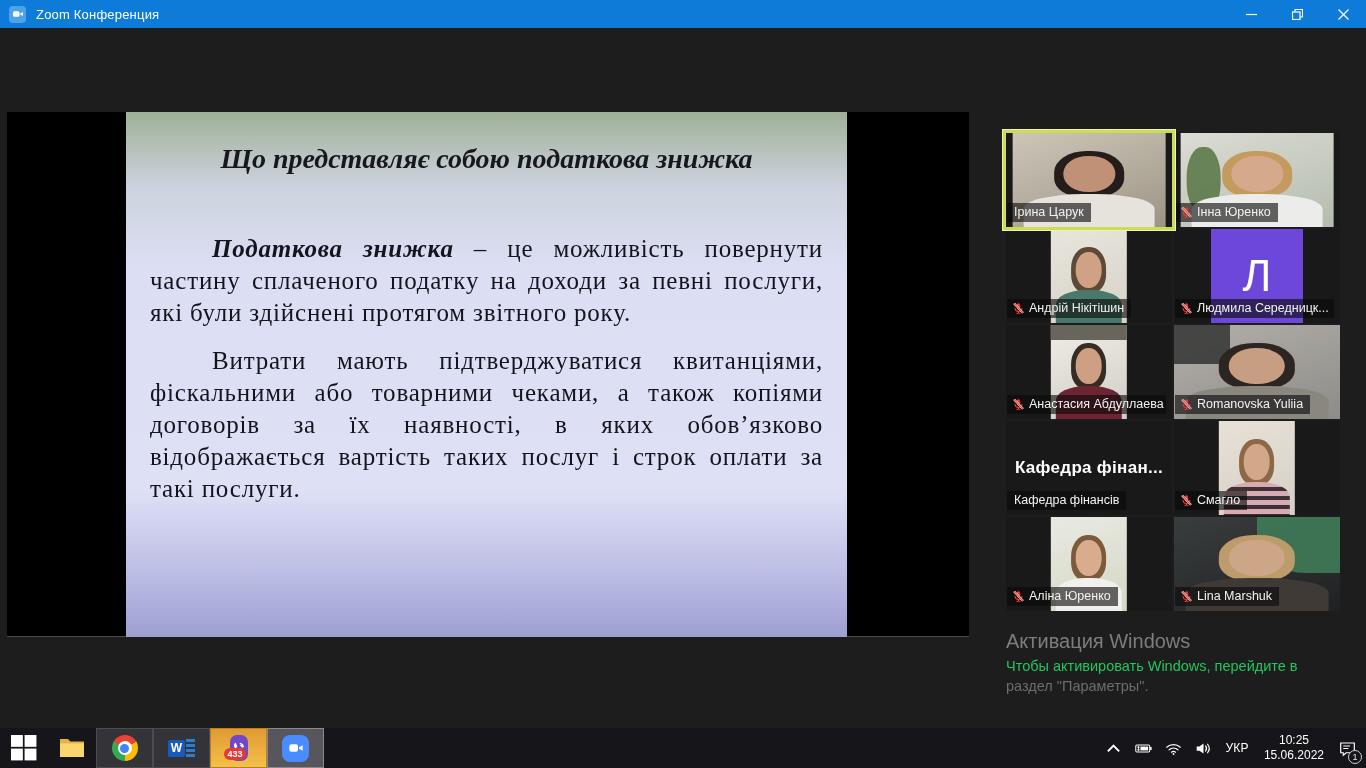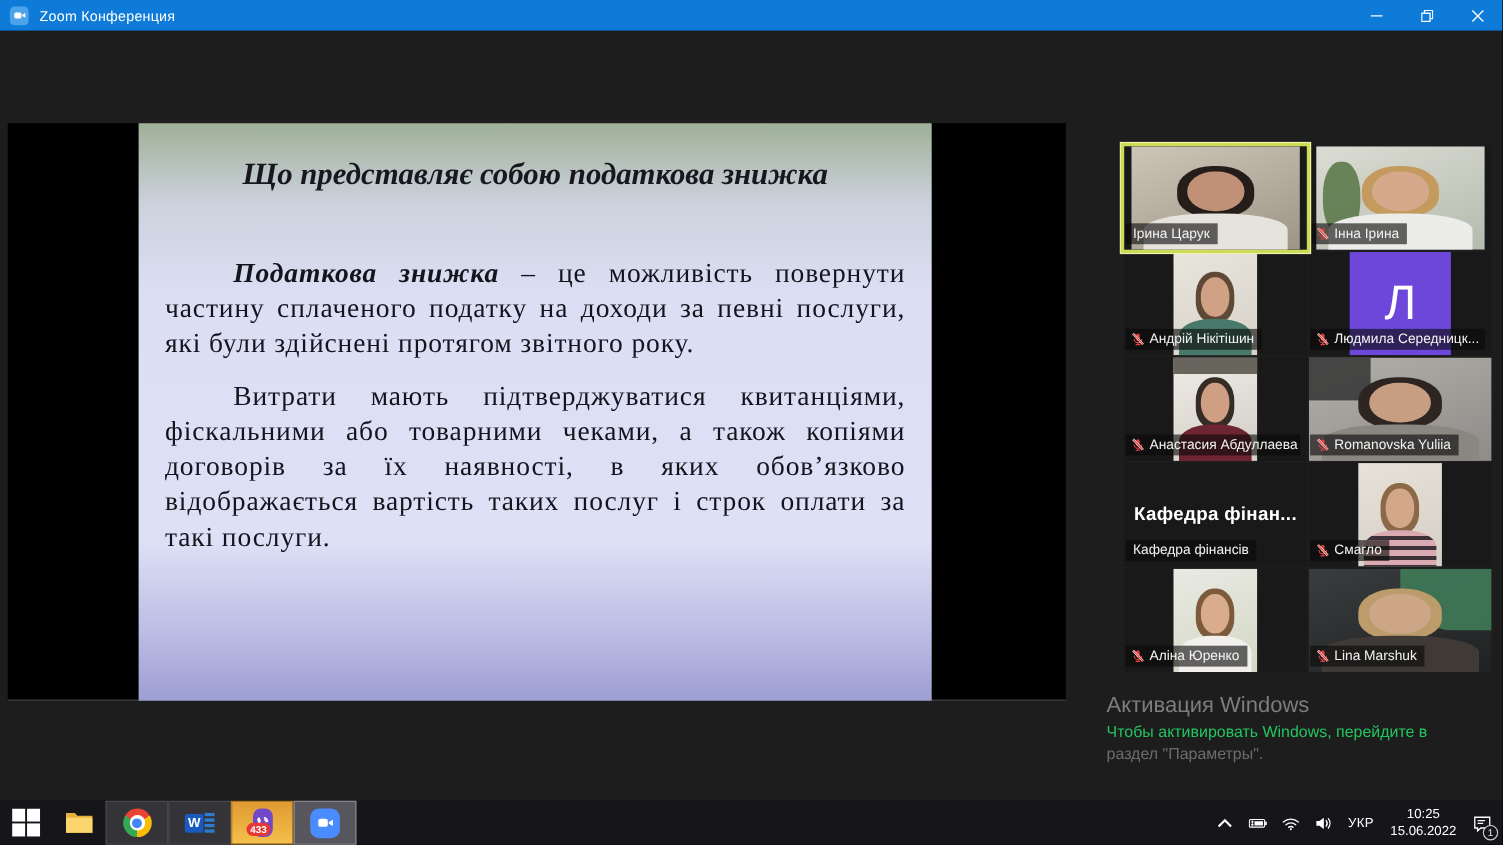--- a/index.html
+++ b/index.html
@@ -26,21 +26,21 @@
     background:linear-gradient(180deg,#9fb097 0%,#ccd2dd 14%,#dcdff4 30%,#dee1f6 72%,#bcbde4 88%,#9d9ed2 100%);
     color:#14141e; font-family:"Liberation Serif","DejaVu Serif",serif; overflow:hidden; }
   .slide-title { margin-top:31px; text-align:center; font-size:28px; font-weight:bold; font-style:italic; color:#17171f; }
   .slide-body { margin:58px 24px 0 24px; font-size:25px; line-height:32px; text-align:justify; letter-spacing:.8px; }
   .slide-body p { text-indent:62px; }
   .slide-body p + p { margin-top:16px;font-family:Liberation Serif, serif; }
   .lead { font-weight:bold; font-style:italic; }
 
   
   .video-panel { position:absolute; left:1006px; top:105px; width:334px;
-    display:grid; grid-template-columns:166px 166px; grid-auto-rows:94px; gap:2px;margin-left:16px; }
+    display:grid; grid-template-columns:166px 166px; grid-auto-rows:94px; gap:2px; }
   .tile { position:relative; background:#191919; overflow:hidden; }
   .tile.active { box-shadow:0 0 0 3px #ccdc55, 0 0 0 4px #eef3b2; z-index:2; }
   .vid { position:absolute; top:0; bottom:0; left:50%; transform:translateX(-50%);
     width:100%; background:linear-gradient(160deg,var(--bg1),var(--bg2)); }
   .vid.pillar { width:46%; }
   .vid.wide { width:92%; }
   .accent { position:absolute; background:var(--accent); opacity:.9; }
   .acc-left { left:4%; top:15%; width:22%; height:70%; border-radius:45%; }
   .acc-top { left:0; top:0; width:100%; height:16%; }
   .acc-topleft { left:0; top:0; width:34%; height:42%; }
@@ -179,21 +179,21 @@
         </div>
         <div class="name-label">
           <svg viewBox="0 0 16 16">
             <rect x="6" y="1.5" width="4" height="8" rx="2" fill="#e03e3e"></rect>
             <path d="M3.8 7.5a4.2 4.2 0 0 0 8.4 0" fill="none" stroke="#e03e3e" stroke-width="1.3"></path>
             <line x1="8" y1="11.8" x2="8" y2="13.6" stroke="#e03e3e" stroke-width="1.3"></line>
             <line x1="5.4" y1="13.9" x2="10.6" y2="13.9" stroke="#e03e3e" stroke-width="1.3"></line>
             <line x1="2.6" y1="1.8" x2="13.6" y2="13.4" stroke="#fff" stroke-width="2.6"></line>
             <line x1="2.6" y1="1.8" x2="13.6" y2="13.4" stroke="#e03e3e" stroke-width="1.4"></line>
           </svg>
-          <span>Інна Ірина</span>
+          <span>Інна Юренко</span>
         </div>
       </div>
       <div class="tile">
         <div class="vid pillar" style="--bg1: #e8e5dd; --bg2: #d6d2c8;">
           <div class="person">
             <div class="hair" style="--hair: #5e4936;"></div>
             <div class="face" style="--skin: #d0a184;"></div>
             <div class="torso" style="--shirt: #49796b;"></div>
           </div>
         </div>

